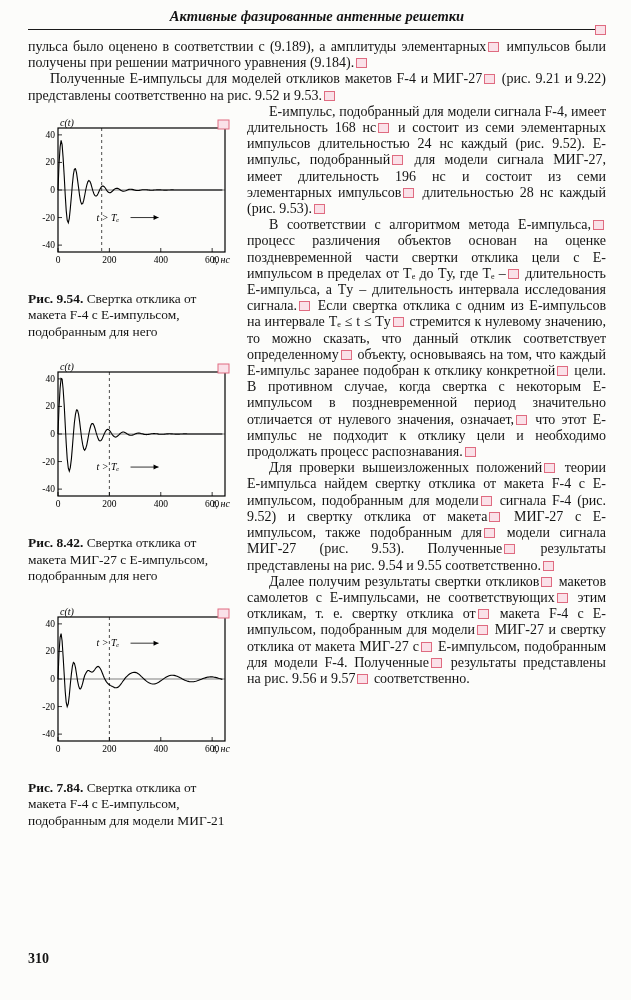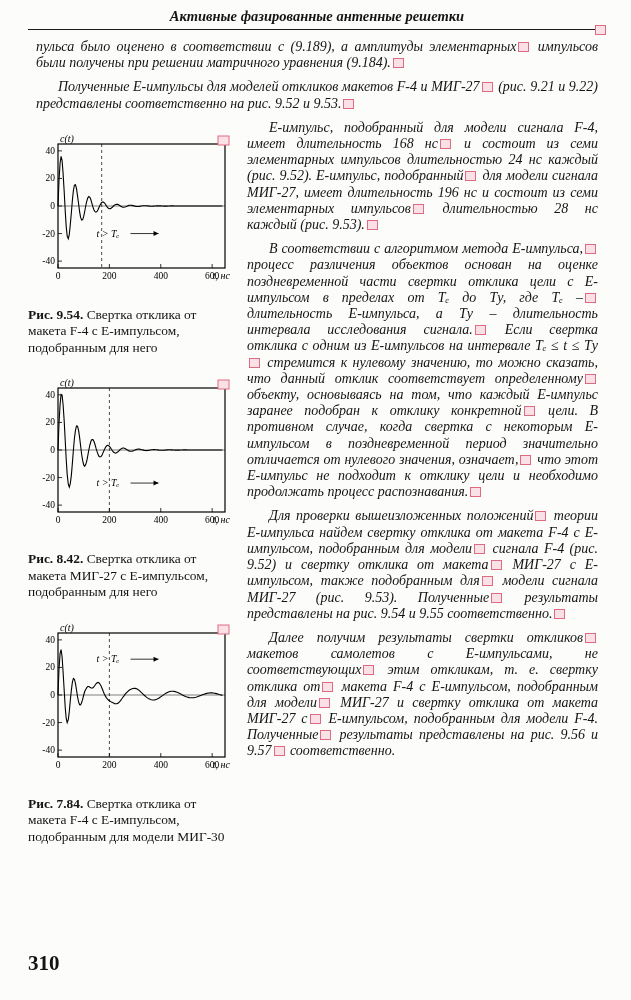--- a/index.html
+++ b/index.html
@@ -24,21 +24,21 @@
     border-bottom: 1.6px solid #1a1a1a;
   }
   .header .hdr-mark { position: absolute; right: -2px; bottom: -6px; }
 
   .content {
     margin-top: 9px;
     font-size: 14px;
     line-height: 16.2px;
     text-align: justify;
   }
-  p { margin: 8px; text-indent: 22px; font-style: italic; }
+  p { margin: 0; text-indent: 22px; }
   p.cont { text-indent: 0; }
 
   .figcol { float: left; width: 206px; margin: 14px 13px 6px 0; }
   figure.figure { margin: 0 0 22px 0; padding: 0; }
   .chart svg { display: block; }
   .caption { text-align: left; font-size: 13.4px; line-height: 16.5px; margin-top: 3px; text-indent: 0; }
   .caption b { font-weight: 700; }
 
   .mark {
     display: inline-block;
@@ -46,21 +46,21 @@
     background: #fae1e8;
     border: 1px solid #df6b80;
     margin: 0 2px;
     vertical-align: -1px;
   }
 
   .pagenum {
     position: absolute;
     left: 28px; top: 951px;
     font-weight: 700;
-    font-size: 21px;
+    font-size: 14px;
   }
 
   svg text { font-family: "Liberation Serif", serif; fill: #000; }
   svg .tick { font-size: 9.5px; }
   svg .axlabel { font-size: 10px; font-style: italic; }
   svg .ann { font-size: 10px; font-style: italic; }
 </style>
 </head>
 <body>
 
@@ -184,21 +184,21 @@
               <line x1="81.38461538461539" y1="10" x2="81.38461538461539" y2="134" stroke="#000" stroke-width="0.7" stroke-dasharray="3,3"></line>
               <polyline points="30.0,72.0 31.0,46.3 32.1,30.4 33.1,26.6 34.1,34.0 35.1,49.2 36.2,67.5 37.2,84.2 38.2,95.5 39.2,99.7 40.3,96.7 41.3,88.4 42.3,77.5 43.4,66.9 44.4,59.1 45.4,55.4 46.4,56.2 47.5,60.6 48.5,67.0 49.5,73.6 50.6,78.9 51.6,81.8 52.6,81.9 53.6,79.8 54.7,76.1 55.7,72.0 56.7,68.5 57.7,66.4 58.8,64.7 59.8,63.5 60.8,63.5 61.9,64.2 62.9,64.8 63.9,65.1 64.9,64.7 66.0,63.7 67.0,62.3 68.0,60.8 69.1,59.8 70.1,59.4 71.1,59.9 72.1,61.2 73.2,63.2 74.2,65.7 75.2,68.3 76.2,70.7 77.3,72.9 78.3,74.6 79.3,76.0 80.4,77.0 81.4,77.7 82.4,78.4 83.4,79.0 84.5,79.6 85.5,80.1 86.5,80.6 87.6,80.8 88.6,80.7 89.6,80.4 90.6,79.7 91.7,78.7 92.7,77.4 93.7,76.0 94.7,74.5 95.8,73.1 96.8,71.7 97.8,70.4 98.9,69.3 99.9,68.3 100.9,67.5 101.9,66.8 103.0,66.2 104.0,65.8 105.0,65.5 106.0,65.4 107.1,65.4 108.1,65.6 109.1,66.1 110.2,66.7 111.2,67.4 112.2,68.3 113.2,69.3 114.3,70.3 115.3,71.3 116.3,72.3 117.4,73.2 118.4,74.1 119.4,74.9 120.4,75.5 121.5,76.1 122.5,76.5 123.5,76.8 124.5,77.0 125.6,77.0 126.6,76.9 127.6,76.7 128.7,76.3 129.7,75.8 130.7,75.2 131.7,74.5 132.8,73.8 133.8,73.1 134.8,72.4 135.9,71.6 136.9,70.9 137.9,70.3 138.9,69.7 140.0,69.2 141.0,68.8 142.0,68.5 143.0,68.3 144.1,68.2 145.1,68.2 146.1,68.4 147.2,68.6 148.2,68.9 149.2,69.3 150.2,69.7 151.3,70.2 152.3,70.8 153.3,71.3 154.4,71.9 155.4,72.4 156.4,72.9 157.4,73.4 158.5,73.8 159.5,74.2 160.5,74.4 161.5,74.7 162.6,74.8 163.6,74.8 164.6,74.8 165.7,74.7 166.7,74.5 167.7,74.3 168.7,74.0 169.8,73.6 170.8,73.2 171.8,72.8 172.8,72.4 173.9,72.0 174.9,71.6 175.9,71.2 177.0,70.9 178.0,70.6 179.0,70.3 180.0,70.1 181.1,70.0 182.1,69.9 183.1,69.9 184.2,69.9 185.2,70.0 186.2,70.2 187.2,70.4 188.3,70.6 189.3,70.9 190.3,71.2 191.3,71.5 192.4,71.8 193.4,72.1 194.4,72.4" fill="none" stroke="#000" stroke-width="1.1"></polyline>
               <text x="68.53846153846155" y="39.17777777777778" class="ann">t &gt; Tₑ</text>
               <line x1="102.53846153846155" y1="36.17777777777778" x2="130.53846153846155" y2="36.17777777777778" stroke="#000" stroke-width="0.8"></line>
               <polygon points="130.53846153846155,36.17777777777778 125.53846153846155,33.67777777777778 125.53846153846155,38.67777777777778" fill="#000"></polygon>
               <rect x="190" y="2" width="11" height="9" fill="#fae1e8" stroke="#df6b80" stroke-width="1"></rect>
             </svg>
           </div>
         <figcaption class="caption">
           <b>Рис. 7.84.</b>
-          <span>Свертка отклика от макета F-4 с Е-импульсом, подобранным для модели МИГ-30</span>
+          <span>Свертка отклика от макета F-4 с Е-импульсом, подобранным для модели МИГ-21</span>
         </figcaption>
       </figure>
 
     </div>
 
     <p>Е-импульс, подобранный для модели сигнала F-4, имеет длительность 168 нс<span class="mark"></span> и состоит из семи элементарных импульсов длительностью 24 нс каждый (рис. 9.52). Е-импульс, подобранный<span class="mark"></span> для модели сигнала МИГ-27, имеет длительность 196 нс и состоит из семи элементарных импульсов<span class="mark"></span> длительностью 28 нс каждый (рис. 9.53).<span class="mark"></span></p>
     <p>В соответствии с алгоритмом метода Е-импульса,<span class="mark"></span> процесс различения объектов основан на оценке поздневременной части свертки отклика цели с Е-импульсом в пределах от Tₑ до Tу, где Tₑ –<span class="mark"></span> длительность Е-импульса, а Tу – длительность интервала исследования сигнала.<span class="mark"></span> Если свертка отклика с одним из Е-импульсов на интервале Tₑ ≤ t ≤ Tу<span class="mark"></span> стремится к нулевому значению, то можно сказать, что данный отклик соответствует определенному<span class="mark"></span> объекту, основываясь на том, что каждый Е-импульс заранее подобран к отклику конкретной<span class="mark"></span> цели. В противном случае, когда свертка с некоторым Е-импульсом в поздневременной период значительно отличается от нулевого значения, означает,<span class="mark"></span> что этот Е-импульс не подходит к отклику цели и необходимо продолжать процесс распознавания.<span class="mark"></span></p>
     <p>Для проверки вышеизложенных положений<span class="mark"></span> теории Е-импульса найдем свертку отклика от макета F-4 с Е-импульсом, подобранным для модели<span class="mark"></span> сигнала F-4 (рис. 9.52) и свертку отклика от макета<span class="mark"></span> МИГ-27 с Е-импульсом, также подобранным для<span class="mark"></span> модели сигнала МИГ-27 (рис. 9.53). Полученные<span class="mark"></span> результаты представлены на рис. 9.54 и 9.55 соответственно.<span class="mark"></span></p>
     <p>Далее получим результаты свертки откликов<span class="mark"></span> макетов самолетов с Е-импульсами, не соответствующих<span class="mark"></span> этим откликам, т. е. свертку отклика от<span class="mark"></span> макета F-4 с Е-импульсом, подобранным для модели<span class="mark"></span> МИГ-27 и свертку отклика от макета МИГ-27 с<span class="mark"></span> Е-импульсом, подобранным для модели F-4. Полученные<span class="mark"></span> результаты представлены на рис. 9.56 и 9.57<span class="mark"></span> соответственно.</p>
 

